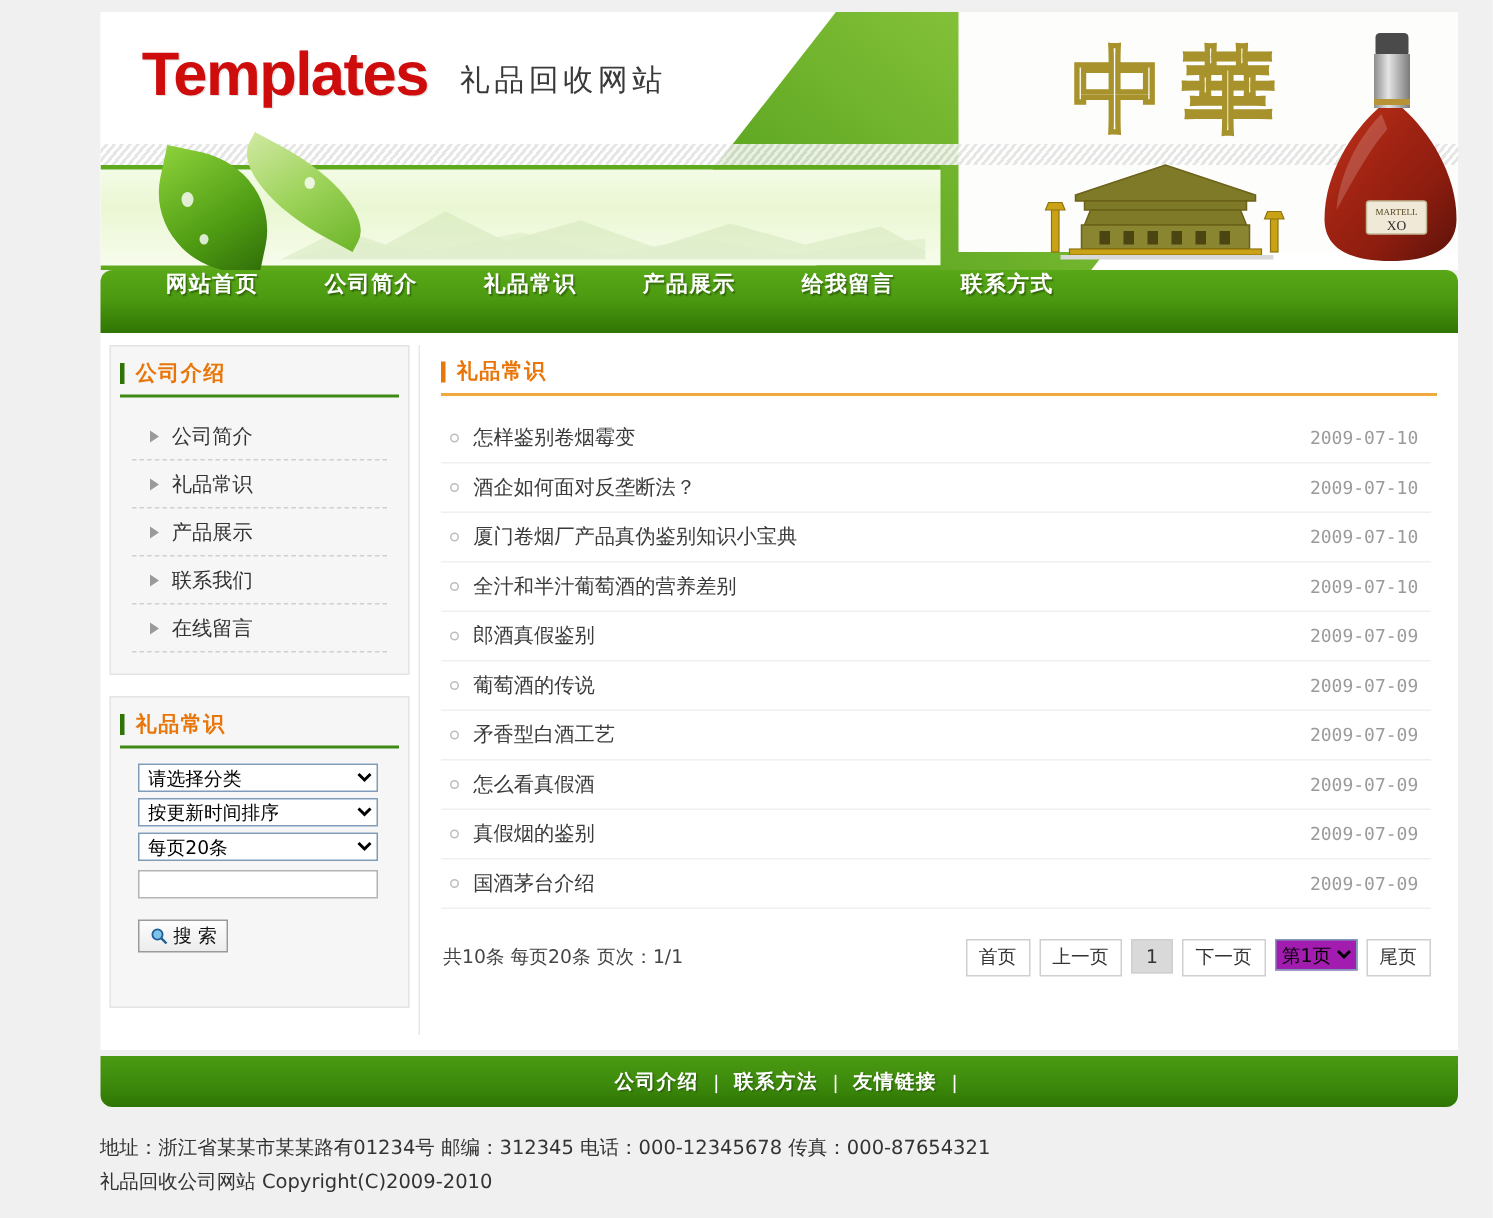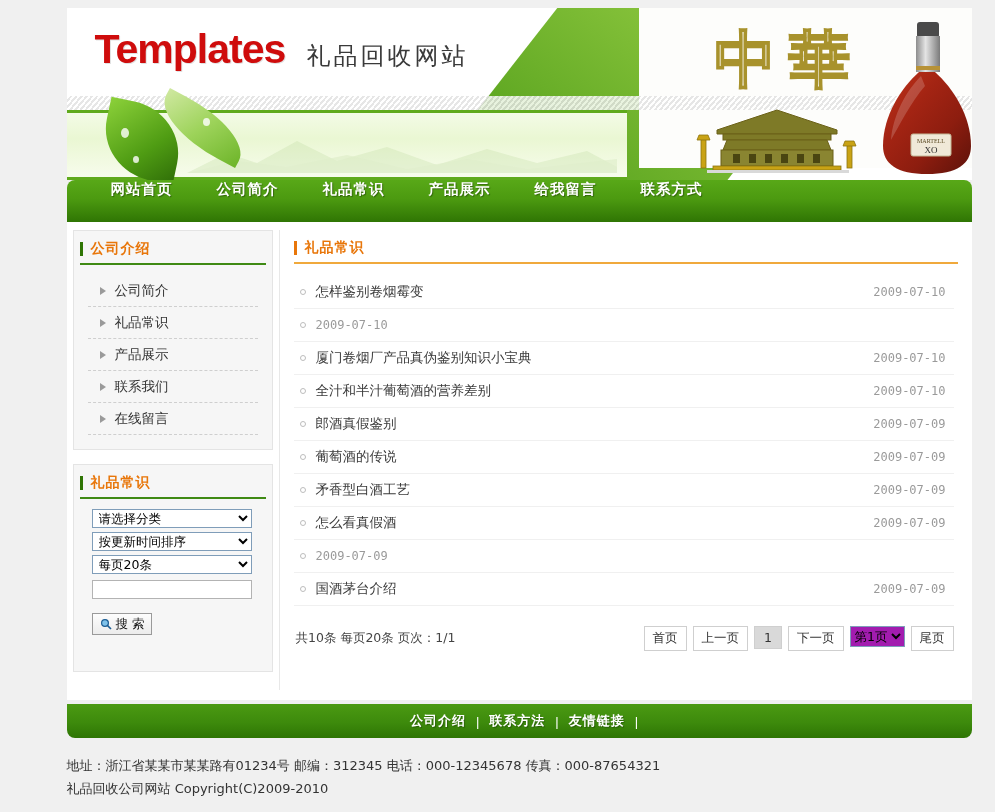--- a/index.html
+++ b/index.html
@@ -70,21 +70,21 @@
   .d3 { left: 136px; top: 110px; width: 7px; height: 8px; }
 
   .logo-title {
     position: absolute; left: 28px; top: 18px;
     font-size: 41px; font-weight: bold; color: #cf0c0c;
     letter-spacing: -1px; font-family: "Liberation Sans", sans-serif;
     text-shadow: 1px 1px 0 rgba(0,0,0,.12);
   }
   .logo-sub {
     position: absolute; left: 240px; top: 32px;
-    font-size: 24px; color: #3a3a3a; letter-spacing: 3px;
+    font-size: 20px; color: #3a3a3a; letter-spacing: 3px;
     font-family: "DejaVu Sans", sans-serif;
   }
 
   
   .zhonghua {
     position: absolute; left: 648px; top: 10px;
     font-size: 62px; font-weight: bold; letter-spacing: 12px;
     color: transparent;
     -webkit-text-stroke: 1.6px #a8922c;
     font-family: "DejaVu Sans", serif;
@@ -421,20 +421,21 @@
       </div>
 
       <div class="art-list">
         <div class="art-row">
           <div class="bullet"></div>
           <div class="art-title">怎样鉴别卷烟霉变</div>
           <div class="art-date">2009-07-10</div>
         </div>
         <div class="art-row">
           <div class="bullet"></div>
+          <div class="art-title">酒企如何面对反垄断法？</div>
           <div class="art-date">2009-07-10</div>
         </div>
         <div class="art-row">
           <div class="bullet"></div>
           <div class="art-title">厦门卷烟厂产品真伪鉴别知识小宝典</div>
           <div class="art-date">2009-07-10</div>
         </div>
         <div class="art-row">
           <div class="bullet"></div>
           <div class="art-title">全汁和半汁葡萄酒的营养差别</div>
@@ -455,20 +456,21 @@
           <div class="art-title">矛香型白酒工艺</div>
           <div class="art-date">2009-07-09</div>
         </div>
         <div class="art-row">
           <div class="bullet"></div>
           <div class="art-title">怎么看真假酒</div>
           <div class="art-date">2009-07-09</div>
         </div>
         <div class="art-row">
           <div class="bullet"></div>
+          <div class="art-title">真假烟的鉴别</div>
           <div class="art-date">2009-07-09</div>
         </div>
         <div class="art-row">
           <div class="bullet"></div>
           <div class="art-title">国酒茅台介绍</div>
           <div class="art-date">2009-07-09</div>
         </div>
       </div>
 
       <div class="pager">

